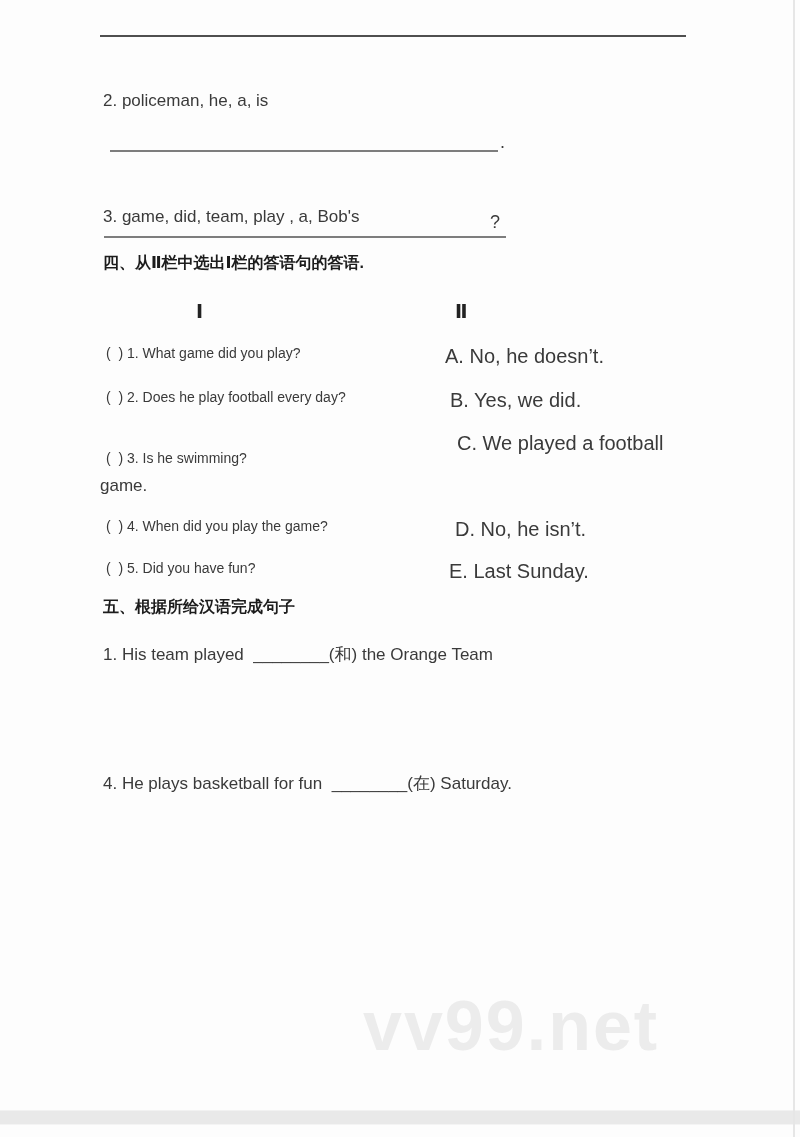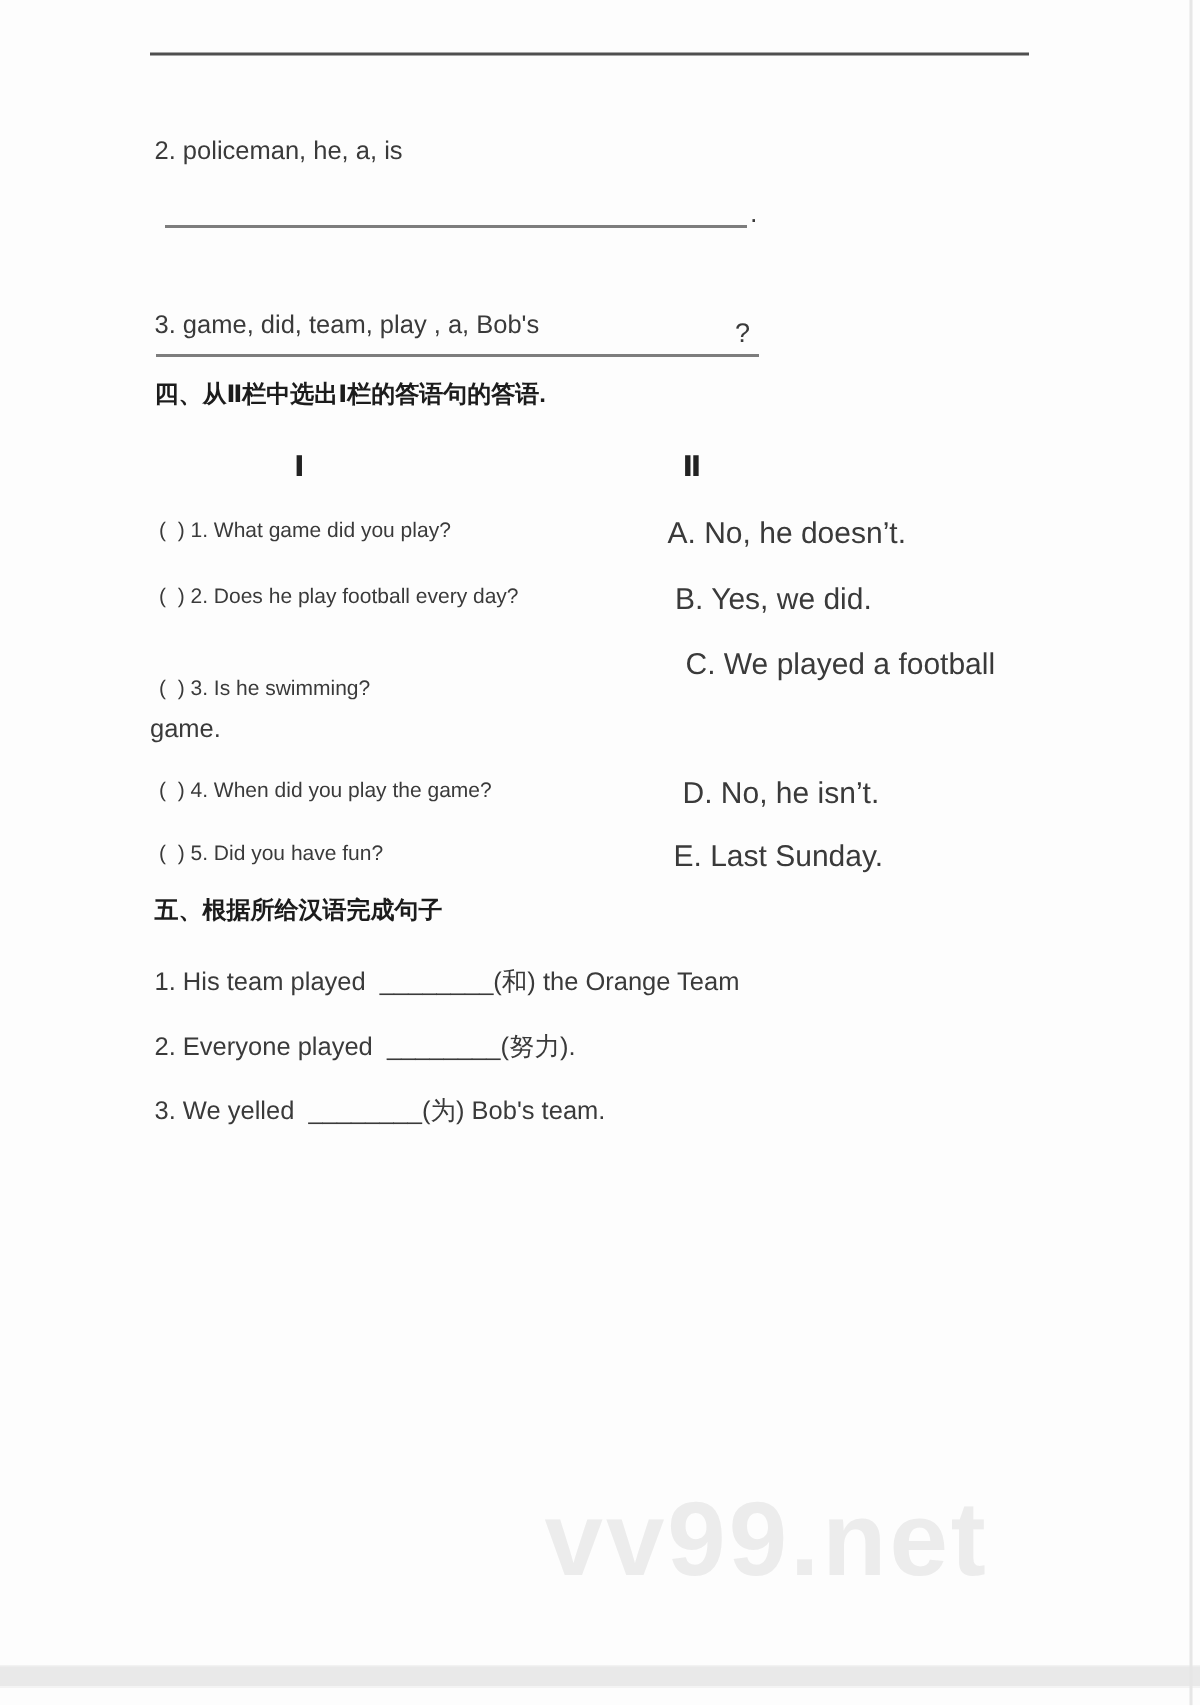--- a/index.html
+++ b/index.html
@@ -101,21 +101,20 @@
     <span class="match-right">D. No, he isn’t.</span>
   </div>
   <div class="match-row r5">
     <span class="match-left">(  ) 5. Did you have fun?</span>
     <span class="match-right">E. Last Sunday.</span>
   </div>
 
   <div class="abs heading s5-title">五、根据所给汉语完成句子</div>
 
   <div class="abs body-text s5-1">1. His team played  ________(和) the Orange Team</div>
-  <div class="abs body-text s5-2">2. Everyone played  ________(努力).</div>
-  <div class="abs body-text s5-3">3. We yelled  ________(为) Bob's team.</div>
+  <div class="abs body-text s5-4">4. He plays basketball for fun  ________(在) Saturday.</div>
 
   <div class="watermark">vv99.net</div>
 
   <div class="bottom-band"></div>
   <div class="right-edge"></div>
 
 </div>
 
 </body></html>

